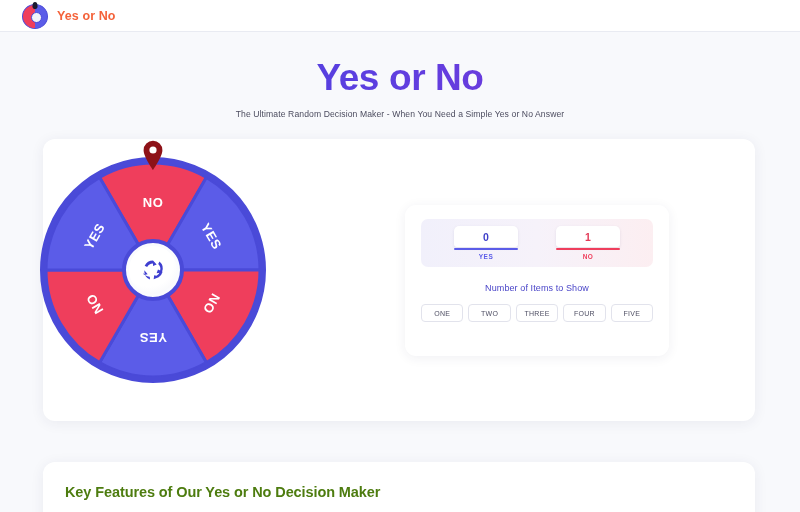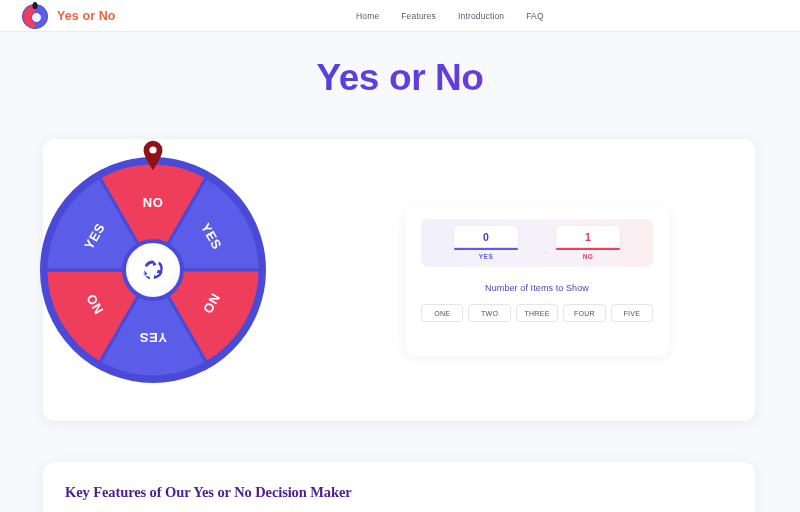--- a/index.html
+++ b/index.html
@@ -287,46 +287,40 @@
     height: 90px;
     background: #ffffff;
     border-radius: 12px;
     box-shadow: 0 2px 14px rgba(40, 40, 90, .07);
     padding: 22px 22px;
   }
 
   .features-title {
     font-size: 14.5px;
     font-weight: bold;
-    color: #4c1d95;
+    color: #4d7c0f;
     letter-spacing: -.1px;
-    font-family: Liberation Serif, serif;
   }
 </style>
 </head>
 <body>
 
 <div class="navbar">
   <div class="brand">
     <span class="brand-logo">
       <span class="pin"></span>
       <span class="disc"></span>
     </span>
     <span class="brand-name">Yes or No</span>
   </div>
-  <div class="nav-links">
-    <a class="nav-link">Home</a>
-    <a class="nav-link">Features</a>
-    <a class="nav-link">Introduction</a>
-    <a class="nav-link">FAQ</a>
-  </div>
 </div>
 
 <div class="hero">
   <h1 class="hero-title">Yes or No</h1>
+  <div class="hero-sub">The Ultimate Random Decision Maker - When You Need a Simple Yes or No Answer</div>
 </div>
 
 <div class="main-card">
 
   <div class="wheel-area">
     <div class="wheel-wrap">
 
       <svg class="wheel-svg" width="226" height="226" viewBox="0 0 226 226">
         <circle cx="113" cy="113" r="110" fill="#4a4ad8"></circle>
         <g id="wheel-segments">

